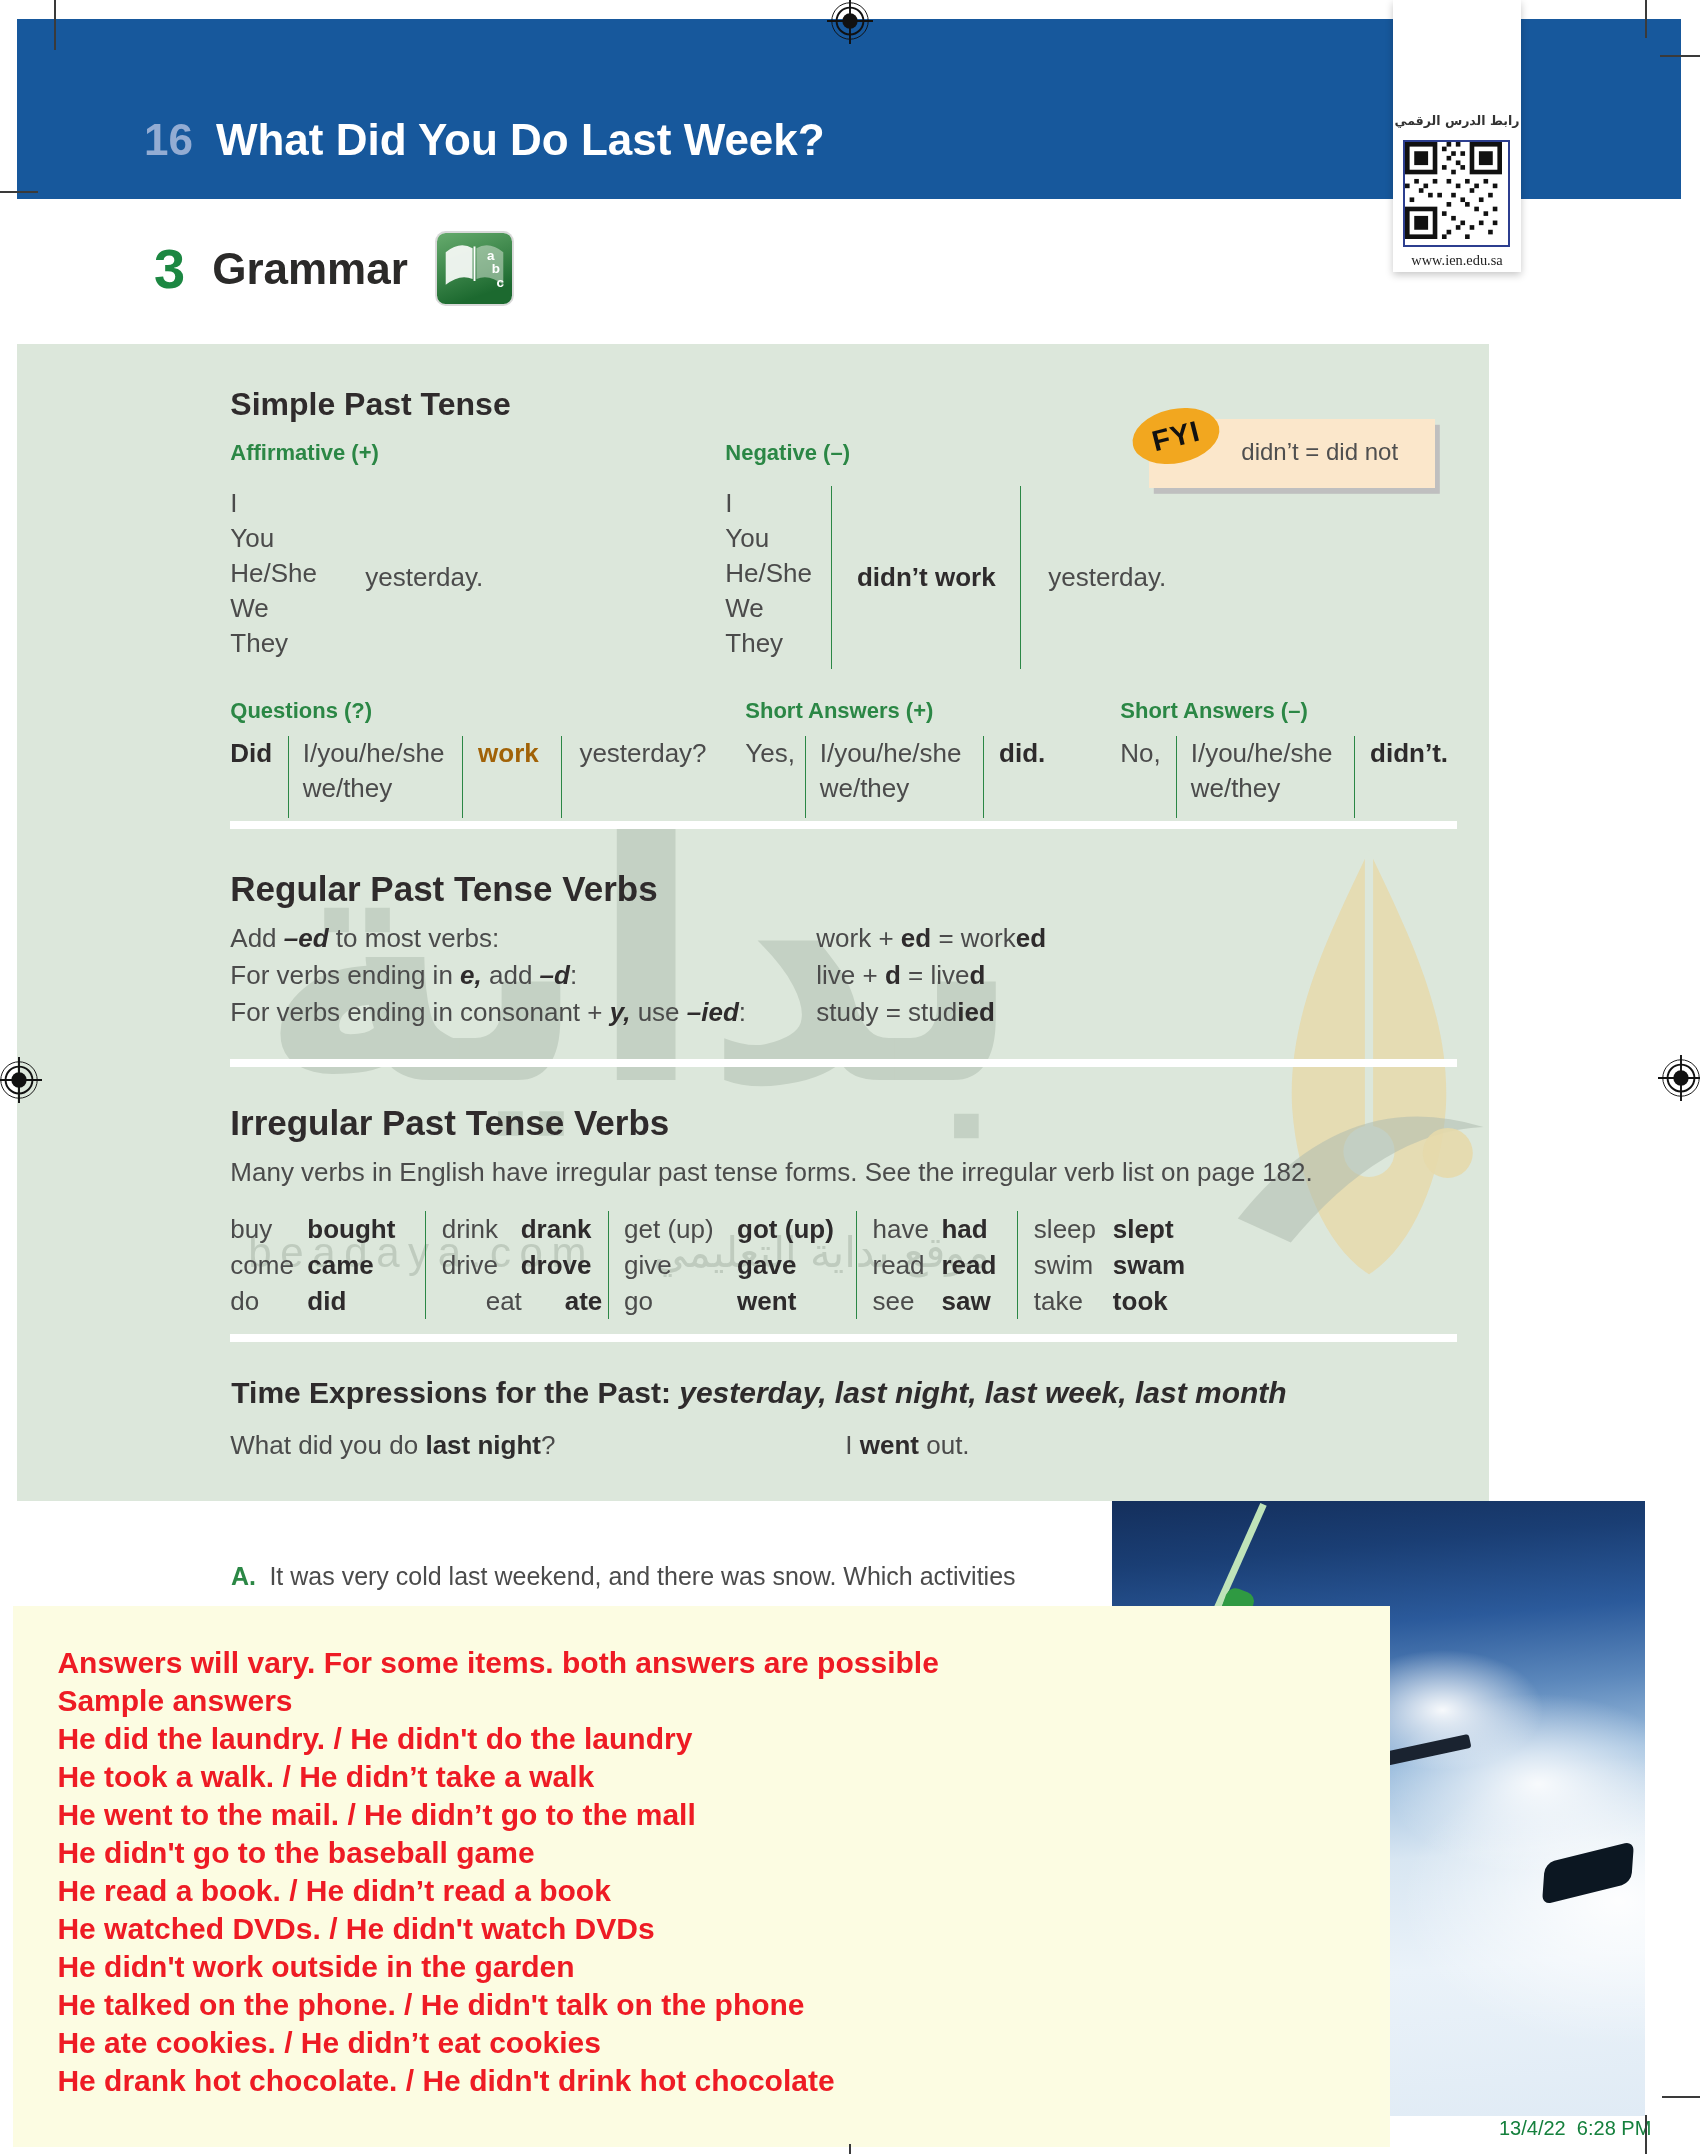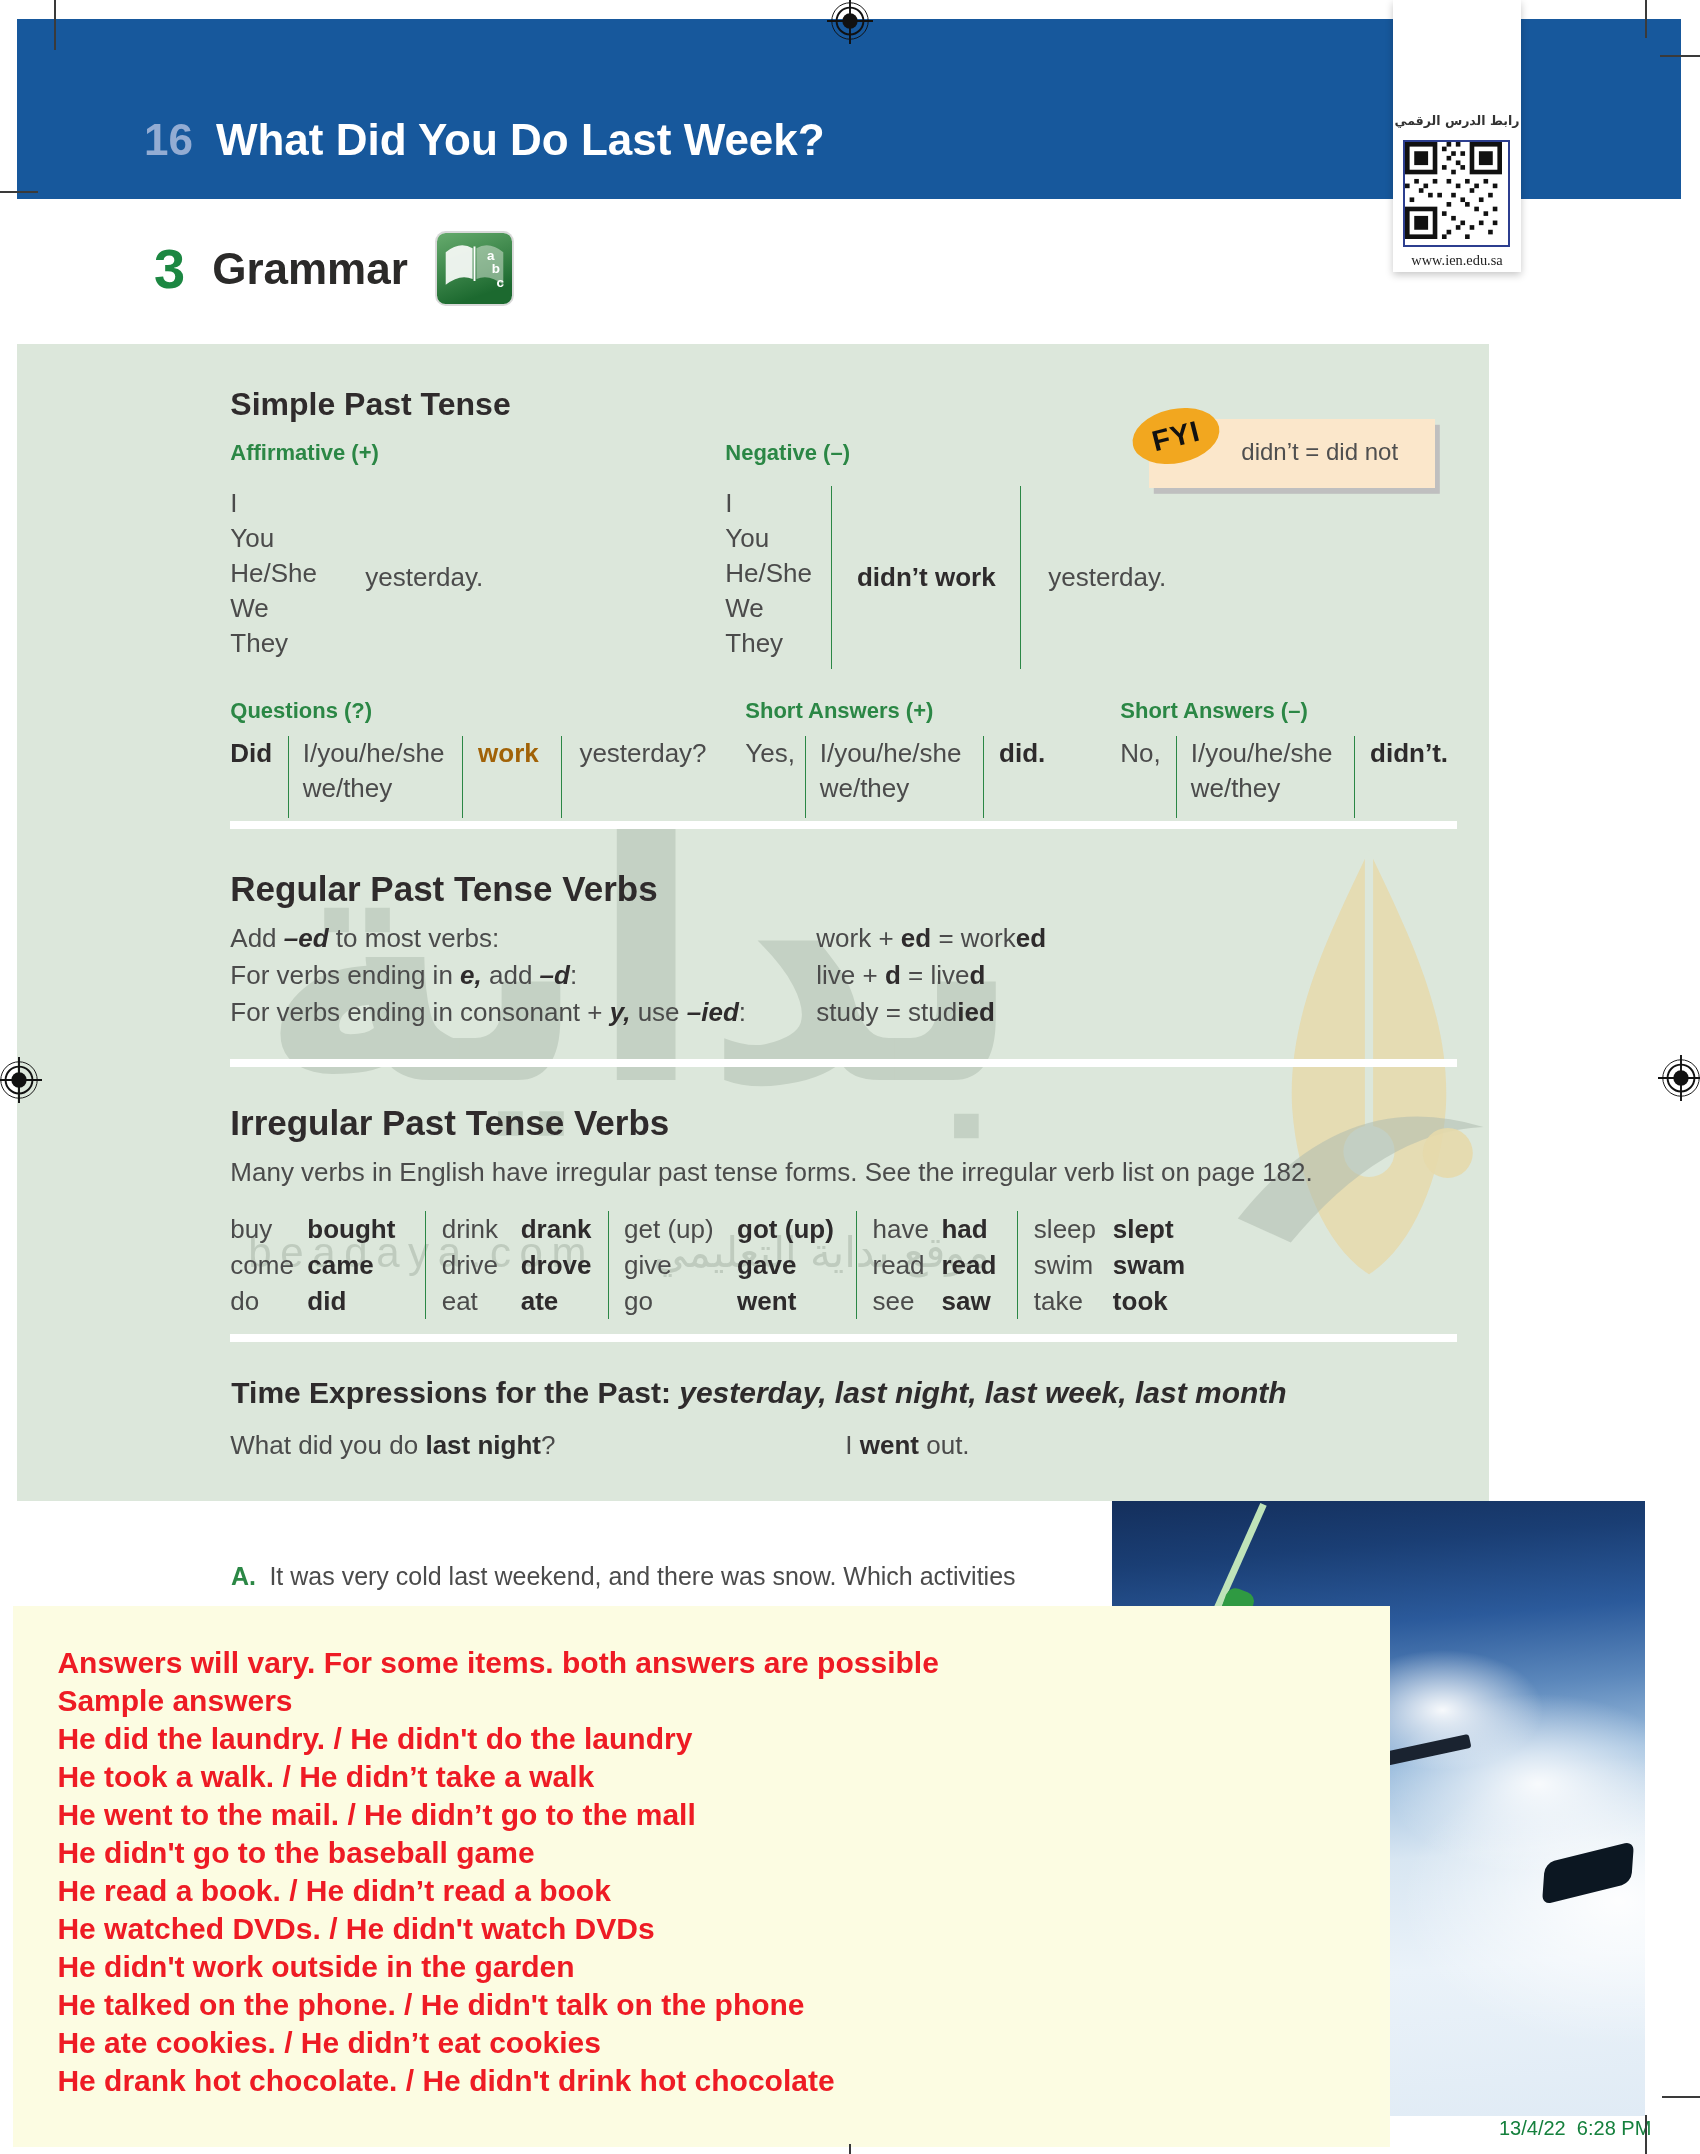--- a/index.html
+++ b/index.html
@@ -264,21 +264,21 @@
 
   <div class="abs vtable body-text" style="left:213px;top:867px;">
     <div class="igroup" style="width:195px;">
       <div class="irow"><span class="base" style="width:77px;">buy</span><b>bought</b></div>
       <div class="irow"><span class="base" style="width:77px;">come</span><b>came</b></div>
       <div class="irow"><span class="base" style="width:77px;">do</span><b>did</b></div>
     </div>
     <div class="igroup bordered" style="width:166px;">
       <div class="irow"><span class="base" style="width:79px;">drink</span><b>drank</b></div>
       <div class="irow"><span class="base" style="width:79px;">drive</span><b>drove</b></div>
-      <div class="irow"><span class="base" style="width:79px;">eat</span><b>ate</b></div>
+      <div class="irow"><span class="base" style="width:79px;margin-left:44px;">eat</span><b>ate</b></div>
     </div>
     <div class="igroup bordered" style="width:232px;">
       <div class="irow"><span class="base" style="width:113px;">get (up)</span><b>got (up)</b></div>
       <div class="irow"><span class="base" style="width:113px;">give</span><b>gave</b></div>
       <div class="irow"><span class="base" style="width:113px;">go</span><b>went</b></div>
     </div>
     <div class="igroup bordered" style="width:145px;">
       <div class="irow"><span class="base" style="width:69px;">have</span><b>had</b></div>
       <div class="irow"><span class="base" style="width:69px;">read</span><b>read</b></div>
       <div class="irow"><span class="base" style="width:69px;">see</span><b>saw</b></div>

